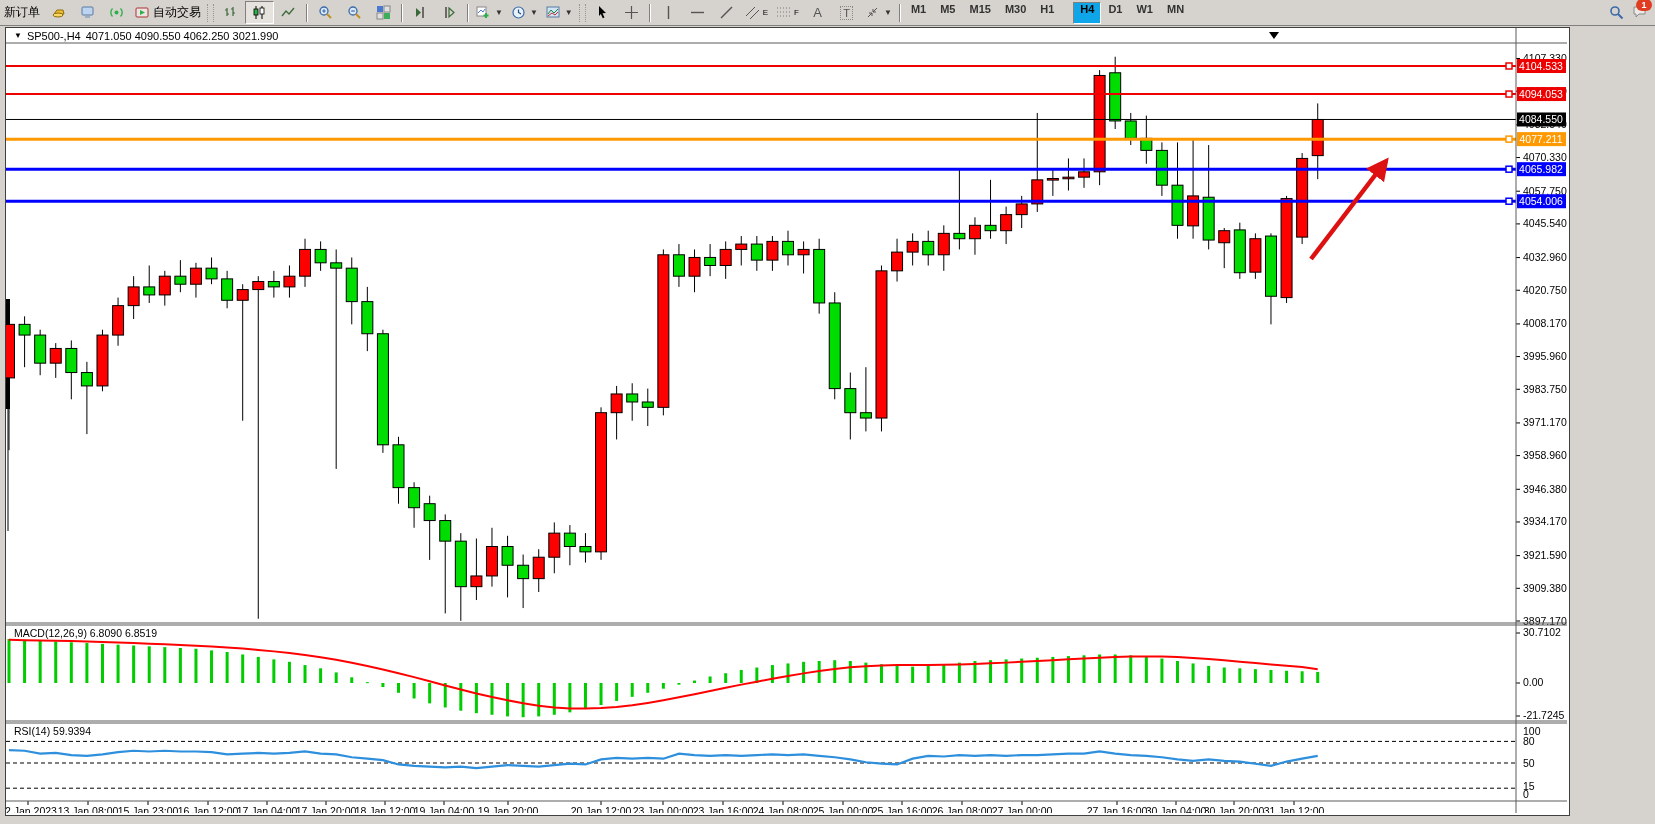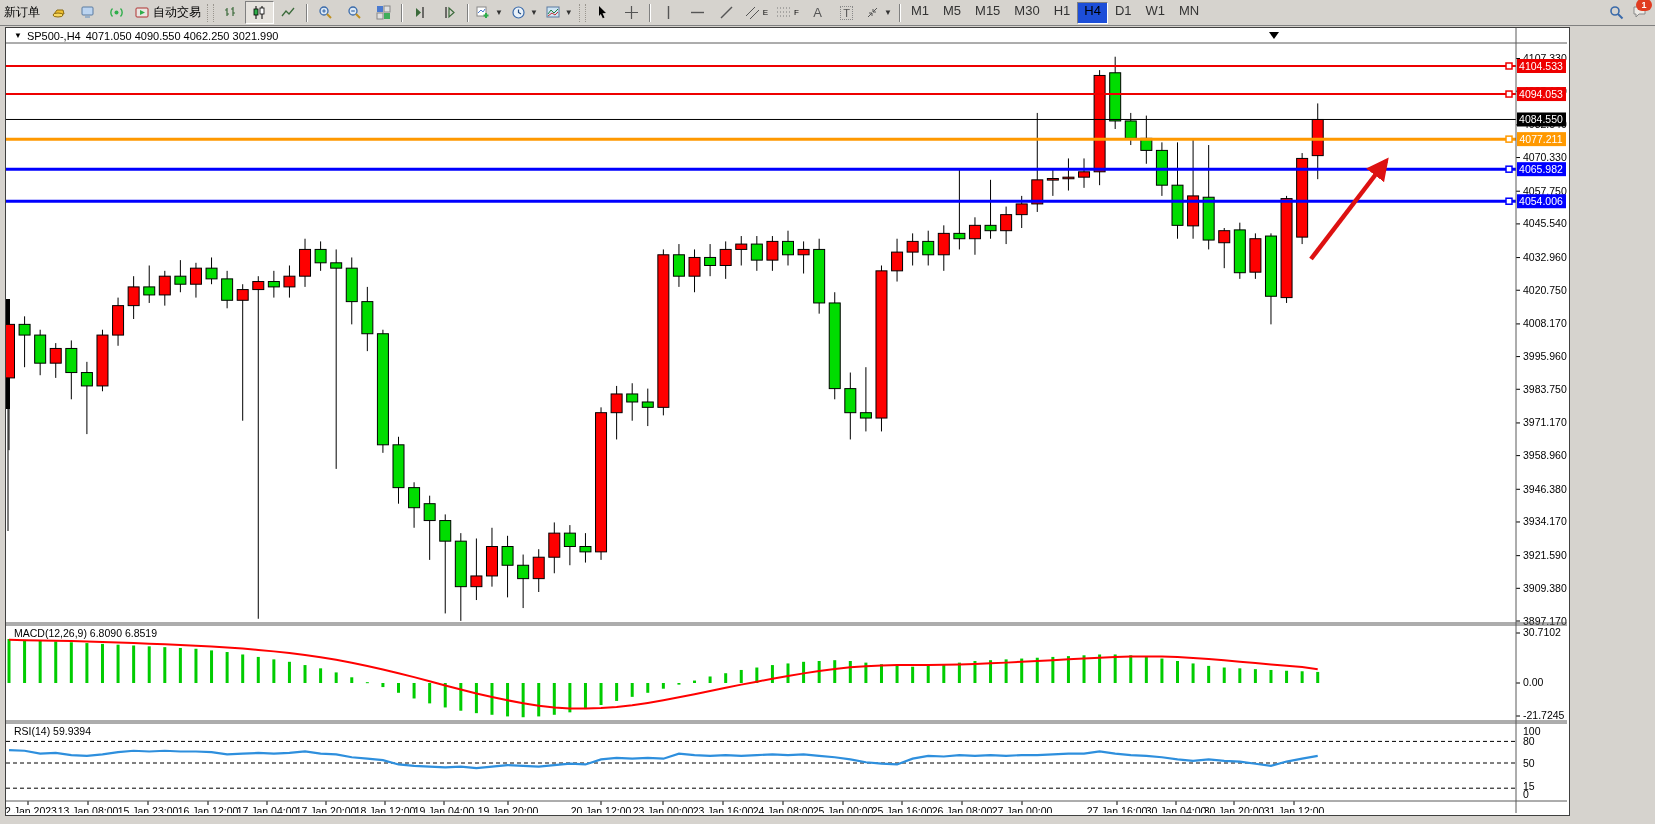--- a/index.html
+++ b/index.html
@@ -7,22 +7,22 @@
   #root{position:relative;width:1655px;height:824px;background:#d6d3ce;}
   
   .toolbar{position:absolute;left:0;top:0;width:1655px;height:25px;background:#d6d3ce;
     border-bottom:1px solid #808080;display:flex;align-items:center;font-size:12px;color:#000;}
   .tgrip{width:5px;height:18px;margin:0 2px;border-left:1px dotted #9a968f;border-right:1px dotted #9a968f;}
   .tsep{width:1px;height:18px;background:#808080;border-right:1px solid #fff;margin:0 3px;}
   .tbtn{height:21px;min-width:21px;padding:0 3px;display:flex;align-items:center;justify-content:center;
     gap:3px;border:1px solid transparent;color:#000;white-space:nowrap;}
   .tbtn.pressed{border-color:#808080 #fff #fff #808080;background:#e6e3de;}
   .caret{font-size:8px;color:#333;margin-left:1px;}
-  .tf-btn{height:20px;padding:0 6px;font-size:13px;color:#333;border:1px solid transparent;}
-  .tf-btn.active{border-color:#808080 #ffffff #ffffff #808080;background:#1d4ed8;color:#000;}
+  .tf-btn{height:20px;padding:0 6px;font-size:11px;color:#333;border:1px solid transparent;font-weight:bold;}
+  .tf-btn.active{border-color:#808080 #ffffff #ffffff #808080;background:#0ea5e9;color:#000;margin-left:12px;}
   .toolbar-right{margin-left:auto;display:flex;align-items:center;margin-right:8px;gap:8px;}
   .badge{position:absolute;right:-5px;top:-5px;background:#e03c21;color:#fff;border-radius:8px;
     font-size:9px;font-weight:bold;min-width:12px;height:12px;line-height:12px;text-align:center;padding:0 2px;}
   .icon12{display:inline-block;width:15px;height:15px;}
   
   .chart-window{position:absolute;left:5px;top:27px;width:1563px;height:787px;background:#ffffff;
     border:1px solid #404040;}
   .symbol-bar{position:absolute;left:8px;top:1px;height:13px;display:flex;align-items:center;gap:5px;
     font-size:11px;color:#000;z-index:5;}
   .symbol-bar .dd{font-size:8px;color:#000;}

